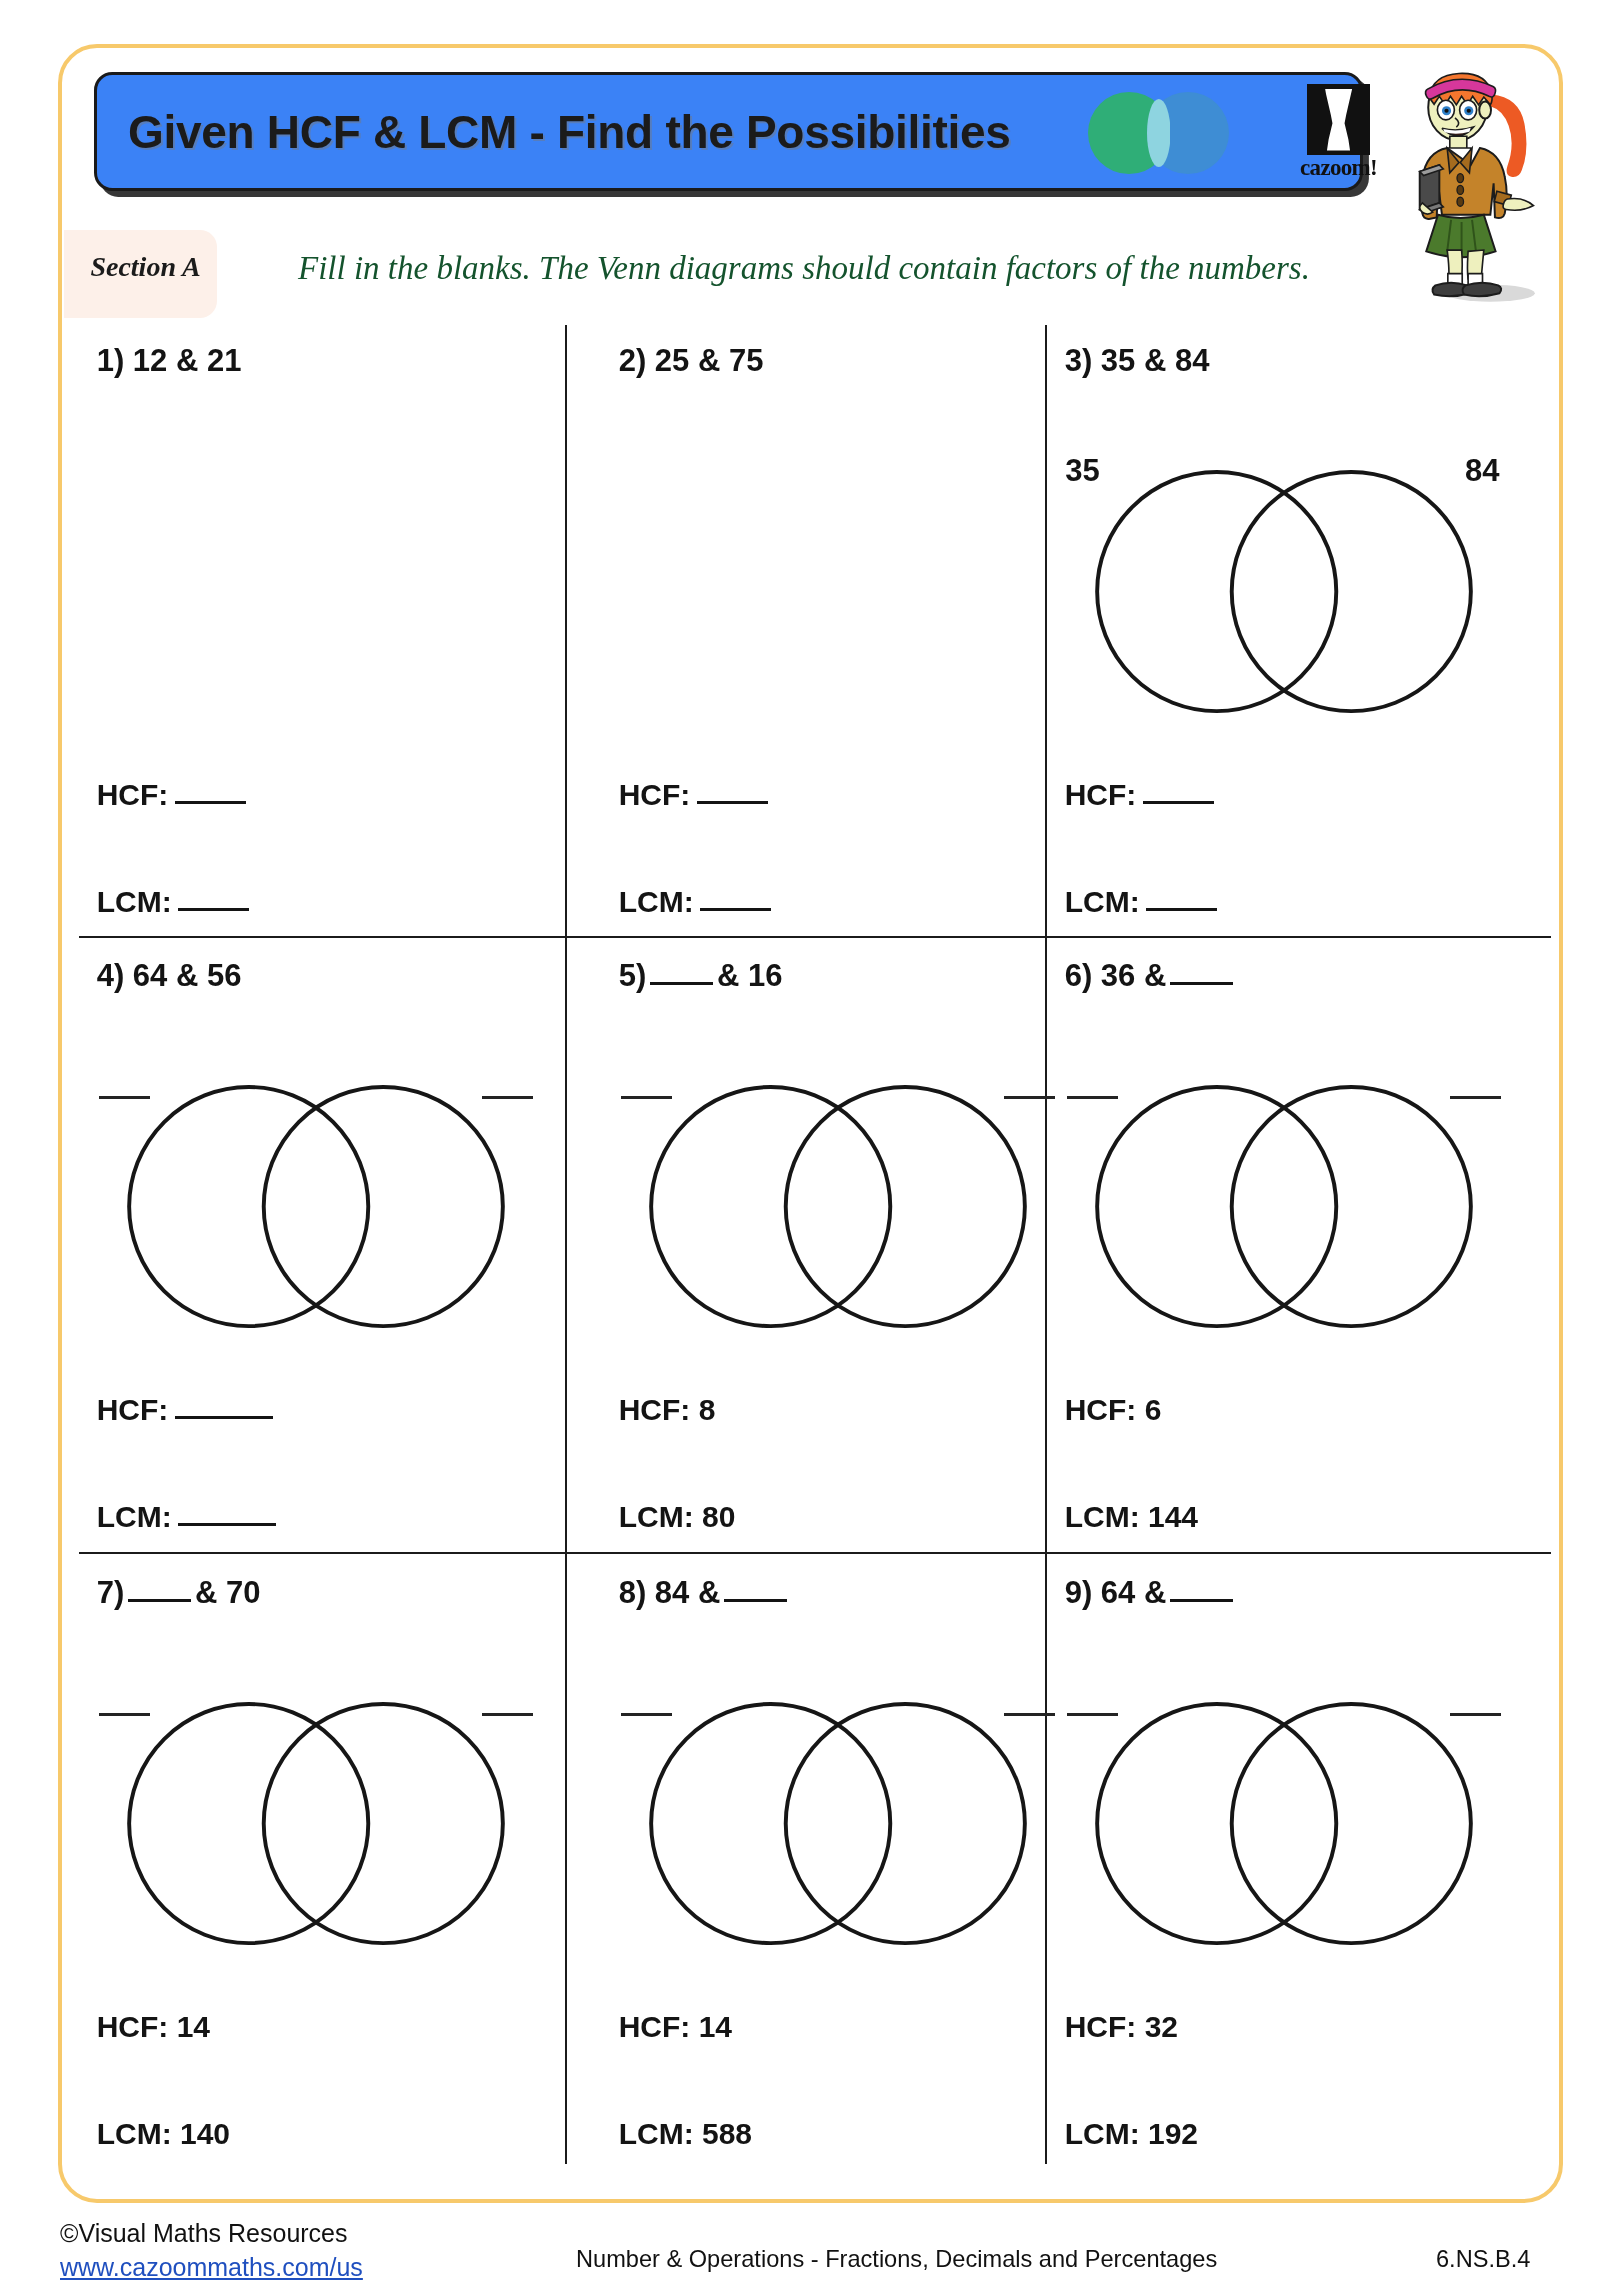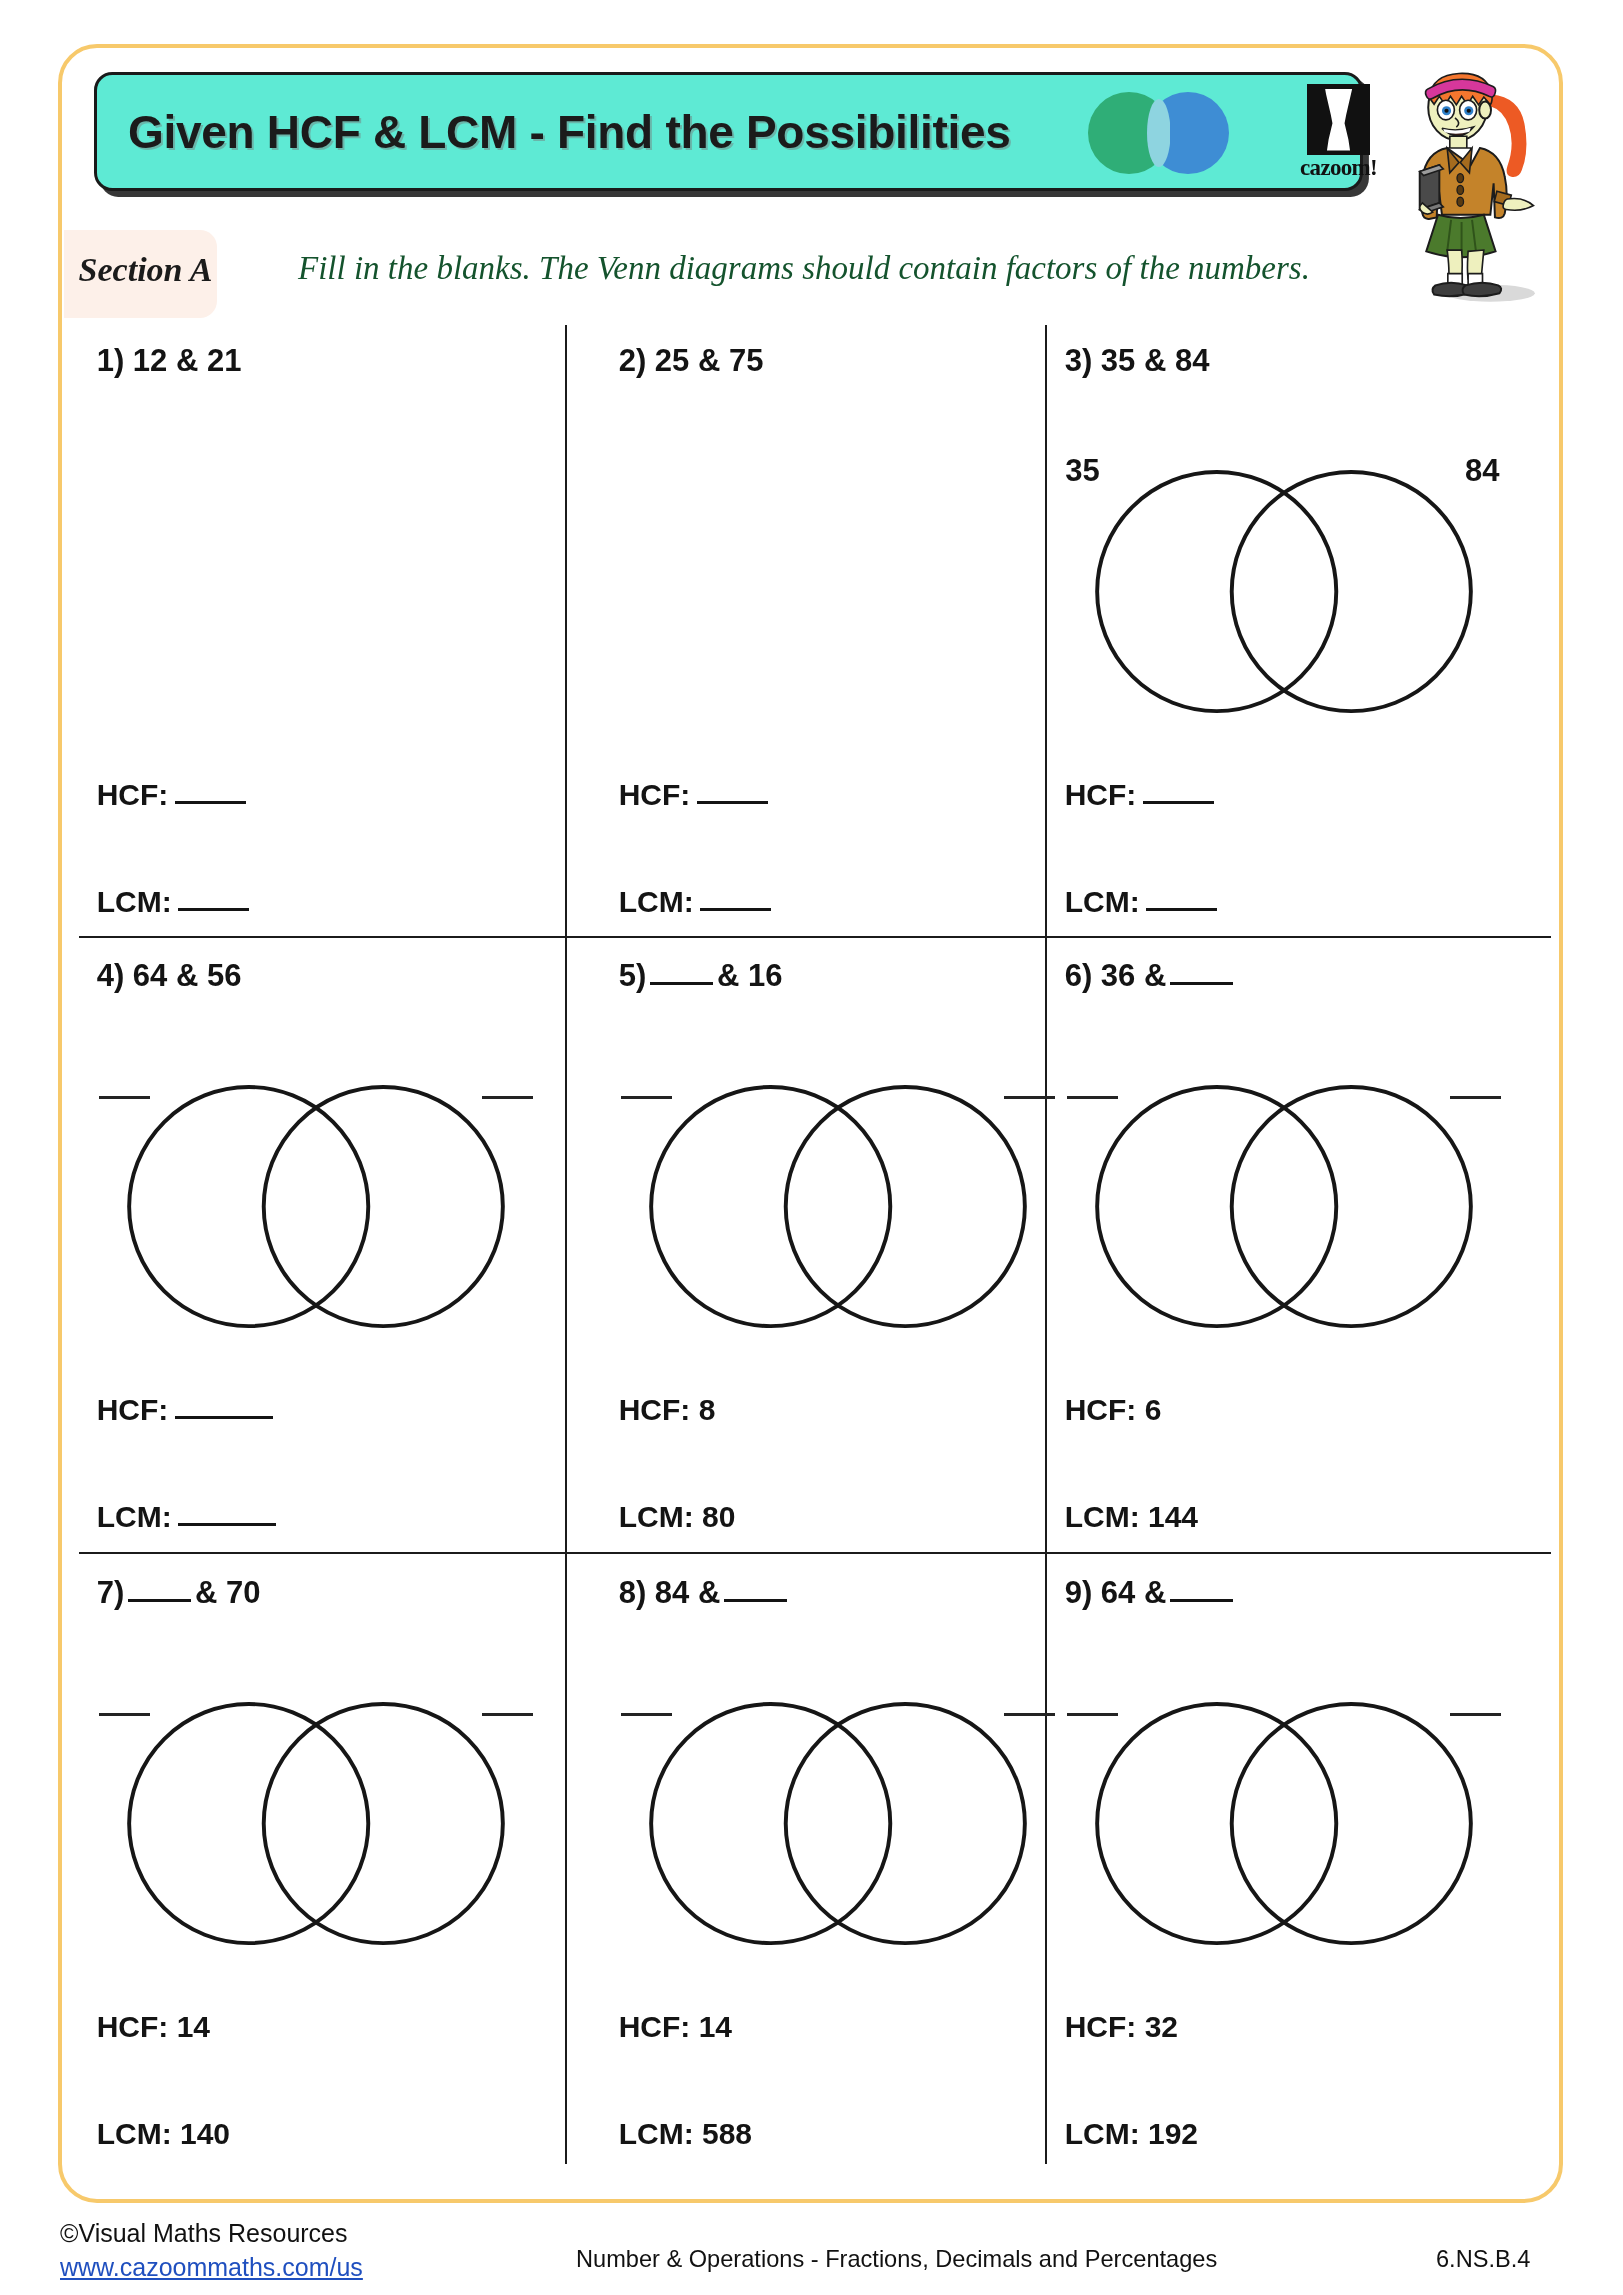--- a/index.html
+++ b/index.html
@@ -28,21 +28,21 @@
     pointer-events: none;
   }
 
   
   #title-banner {
     position: absolute;
     left: 94px;
     top: 72px;
     width: 1269px;
     height: 119px;
-    background: #5eead4;
+    background: #3b82f6;
     border: 3.9px solid #1a1a1a;
     border-radius: 18.3px;
     box-sizing: border-box;
     box-shadow: 5.9px 5.9px 0 rgba(20,20,20,0.85);
     display: flex;
     align-items: center;
     padding-left: 31px;
   }
   #title-text {
     font-size: 46px;
@@ -129,21 +129,21 @@
   }
   #section-label {
     position: absolute;
     left: 77px;
     top: 251px;
     width: 137px;
     text-align: center;
     font-family: "Liberation Serif", serif;
     font-style: italic;
     font-weight: bold;
-    font-size: 34px;
+    font-size: 28px;
     color: #1b1b1b;
   }
   #section-instruction {
     position: absolute;
     left: 298px;
     top: 250px;
     font-family: Liberation Serif, serif;
     font-style: italic;
     font-size: 33px;
     color: #14532d;

